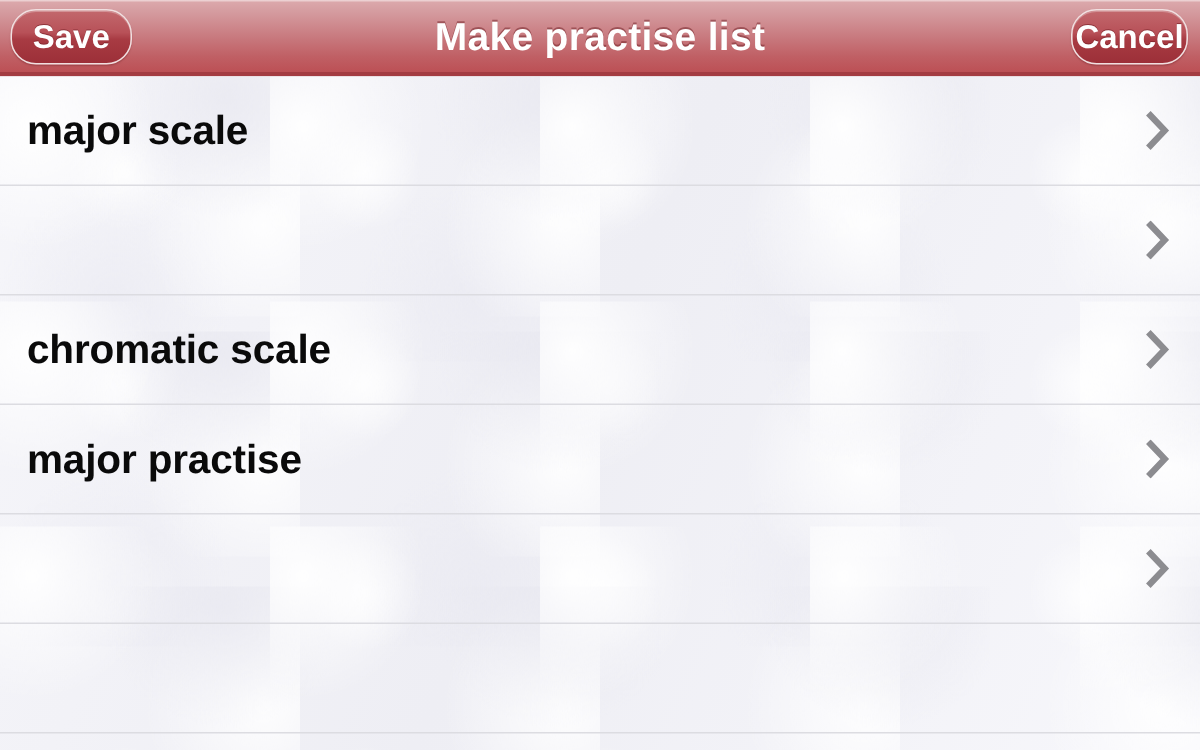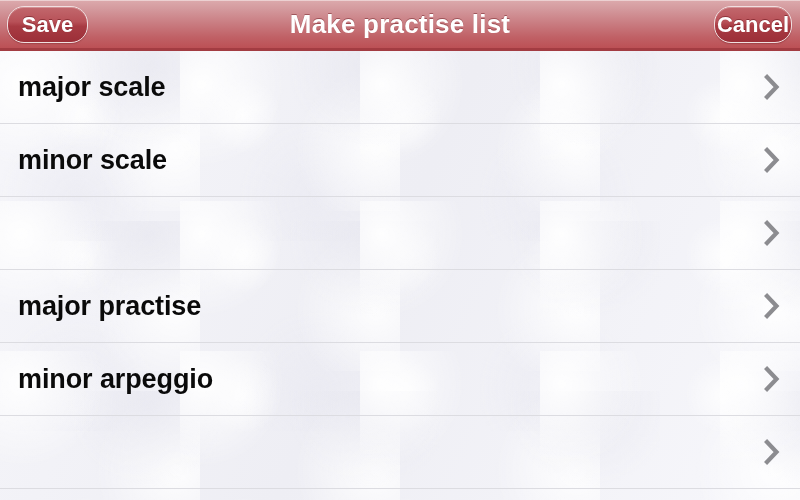--- a/index.html
+++ b/index.html
@@ -152,44 +152,36 @@
   <div class="list" id="practise-list">
       <div class="row">
         <span class="row-label">major scale</span>
         <span class="chevron">
           <svg width="16" height="26" viewBox="0 0 16 26" xmlns="http://www.w3.org/2000/svg">
             <path d="M3 3 L12.5 13 L3 23" fill="none" stroke="#8c8c90" stroke-width="4.2" stroke-linecap="square" stroke-linejoin="miter"></path>
           </svg>
         </span>
       </div>
       <div class="row">
-        <span class="row-label">minor scale</span>
         <span class="chevron">
           <svg width="16" height="26" viewBox="0 0 16 26" xmlns="http://www.w3.org/2000/svg">
             <path d="M3 3 L12.5 13 L3 23" fill="none" stroke="#8c8c90" stroke-width="4.2" stroke-linecap="square" stroke-linejoin="miter"></path>
           </svg>
         </span>
       </div>
       <div class="row">
+        <span class="row-label">chromatic scale</span>
         <span class="chevron">
           <svg width="16" height="26" viewBox="0 0 16 26" xmlns="http://www.w3.org/2000/svg">
             <path d="M3 3 L12.5 13 L3 23" fill="none" stroke="#8c8c90" stroke-width="4.2" stroke-linecap="square" stroke-linejoin="miter"></path>
           </svg>
         </span>
       </div>
       <div class="row">
         <span class="row-label">major practise</span>
-        <span class="chevron">
-          <svg width="16" height="26" viewBox="0 0 16 26" xmlns="http://www.w3.org/2000/svg">
-            <path d="M3 3 L12.5 13 L3 23" fill="none" stroke="#8c8c90" stroke-width="4.2" stroke-linecap="square" stroke-linejoin="miter"></path>
-          </svg>
-        </span>
-      </div>
-      <div class="row">
-        <span class="row-label">minor arpeggio</span>
         <span class="chevron">
           <svg width="16" height="26" viewBox="0 0 16 26" xmlns="http://www.w3.org/2000/svg">
             <path d="M3 3 L12.5 13 L3 23" fill="none" stroke="#8c8c90" stroke-width="4.2" stroke-linecap="square" stroke-linejoin="miter"></path>
           </svg>
         </span>
       </div>
       <div class="row">
         <span class="chevron">
           <svg width="16" height="26" viewBox="0 0 16 26" xmlns="http://www.w3.org/2000/svg">
             <path d="M3 3 L12.5 13 L3 23" fill="none" stroke="#8c8c90" stroke-width="4.2" stroke-linecap="square" stroke-linejoin="miter"></path>

